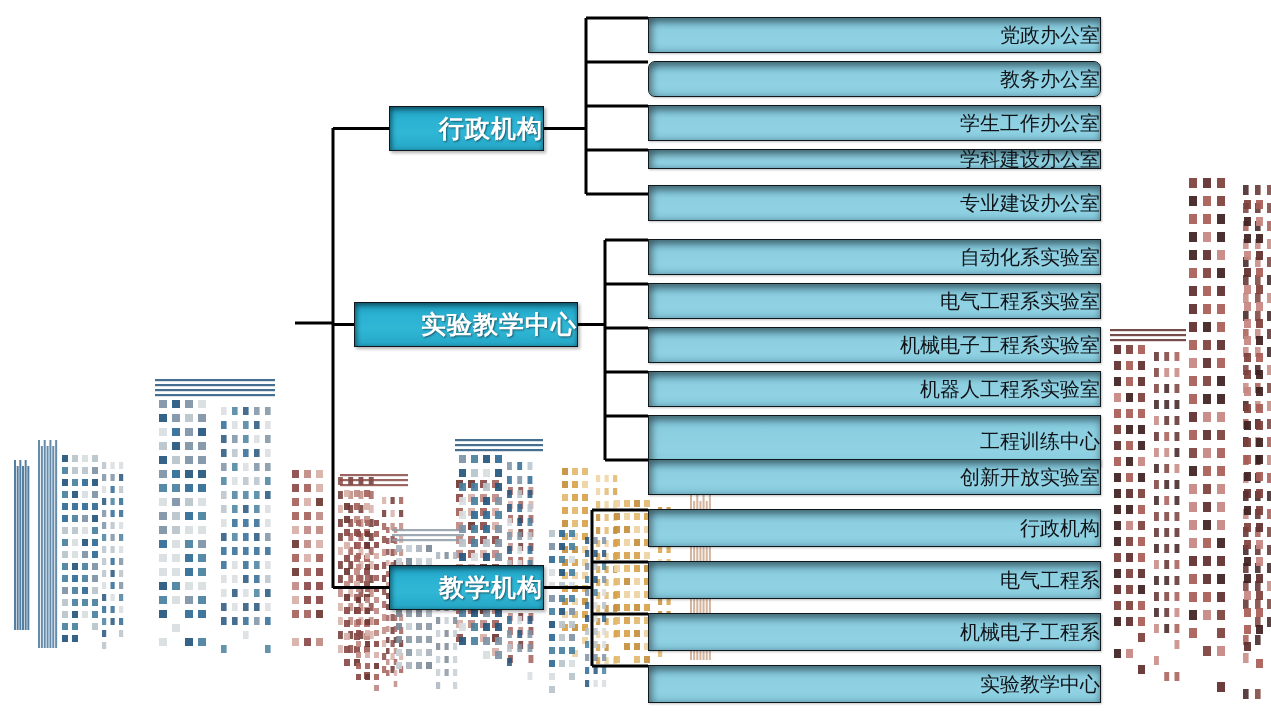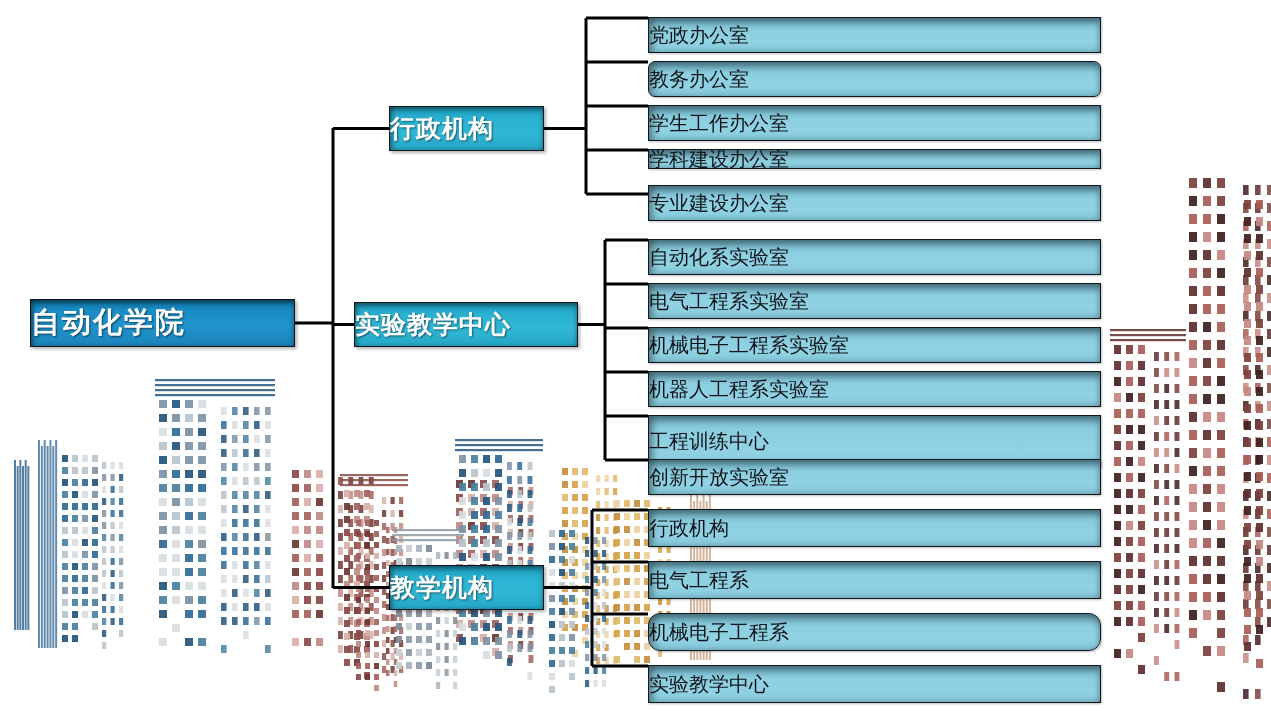--- a/index.html
+++ b/index.html
@@ -31,21 +31,21 @@
     z-index:1;
     pointer-events:none;
   }
   
   .node{
     position:absolute;
     z-index:2;
     box-sizing:border-box;
     display:flex;
     align-items:center;
-    justify-content:flex-start;
+    justify-content:flex-end;
     border:1px solid #11181d;
     white-space:nowrap;
   }
   .root{
     background:linear-gradient(180deg,#1277ad 0%,#1a8cc4 22%,#1f93cd 55%,#1b84bb 100%);
     color:#ffffff;
     font-size:29px;
     font-weight:bold;
     letter-spacing:2px;
     text-shadow:1px 1px 2px rgba(0,0,0,.55);
@@ -1492,23 +1492,20 @@
         <line x1="333" y1="587.5" x2="389" y2="587.5"></line>
         <line x1="544" y1="587.5" x2="592" y2="587.5"></line>
         <line x1="592" y1="510" x2="648" y2="510"></line>
         <line x1="592" y1="562" x2="648" y2="562"></line>
         <line x1="592" y1="614" x2="648" y2="614"></line>
         <line x1="592" y1="666" x2="648" y2="666"></line>
         <line x1="592" y1="510" x2="592" y2="666"></line>
       </g>
   </svg>
 
-  <div class="node root" id="root-node" style="left: 30px; top: 299px; width: 265px; height: 48px;">
-    <span>自动化学院</span>
-  </div>
 
   <div id="nodes-layer">
       <div class="node branch" style="left: 389px; top: 106px; width: 155px; height: 45px;">
         <span>行政机构</span>
       </div>
       <div class="node leaf" style="left: 648px; top: 17px; width: 453px; height: 36px;">
         <span>党政办公室</span>
       </div>
       <div class="node leaf" style="left: 648px; top: 61px; width: 453px; height: 36px; border-radius: 7px;">
         <span>教务办公室</span>
@@ -1545,21 +1542,21 @@
       </div>
       <div class="node branch" style="left: 389px; top: 565px; width: 155px; height: 45px;">
         <span>教学机构</span>
       </div>
       <div class="node leaf" style="left: 648px; top: 509px; width: 453px; height: 38px;">
         <span>行政机构</span>
       </div>
       <div class="node leaf" style="left: 648px; top: 561px; width: 453px; height: 38px;">
         <span>电气工程系</span>
       </div>
-      <div class="node leaf" style="left: 648px; top: 613px; width: 453px; height: 38px; border-radius: 12px;">
+      <div class="node leaf" style="left: 648px; top: 613px; width: 453px; height: 38px;">
         <span>机械电子工程系</span>
       </div>
       <div class="node leaf" style="left: 648px; top: 665px; width: 453px; height: 38px;">
         <span>实验教学中心</span>
       </div>
     </div>
 
 </div>
 
 </body></html>

